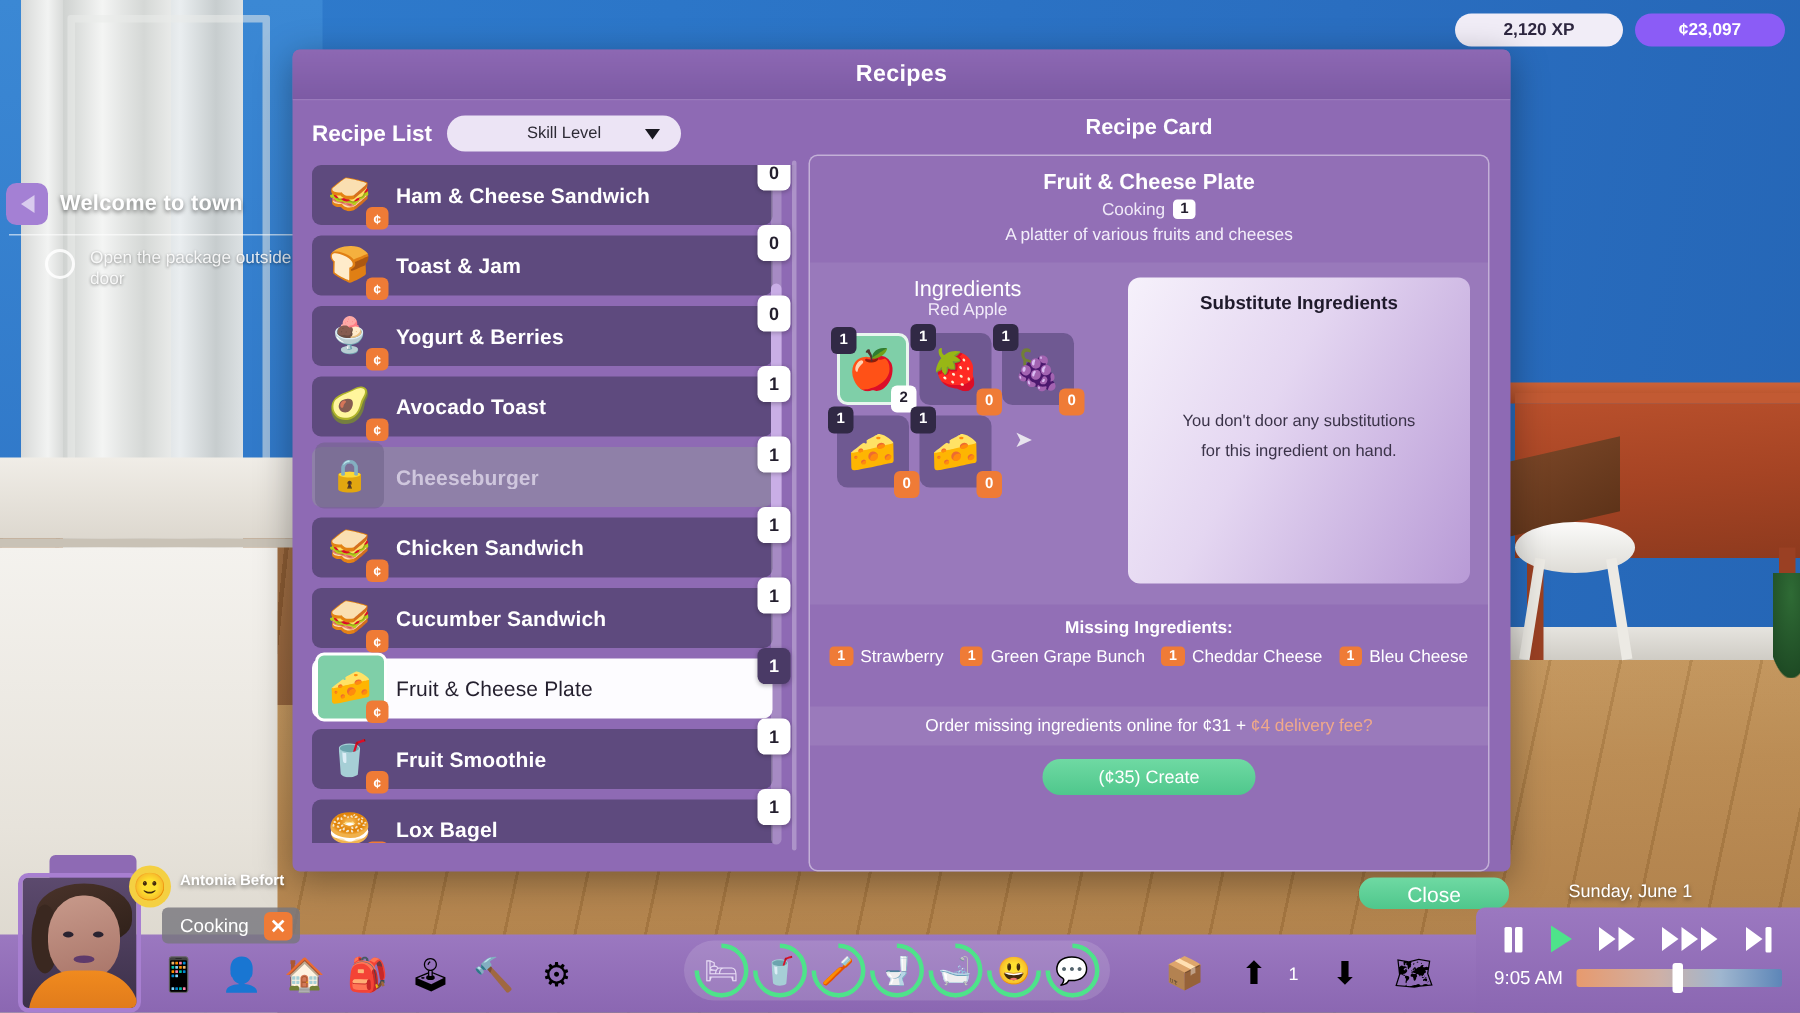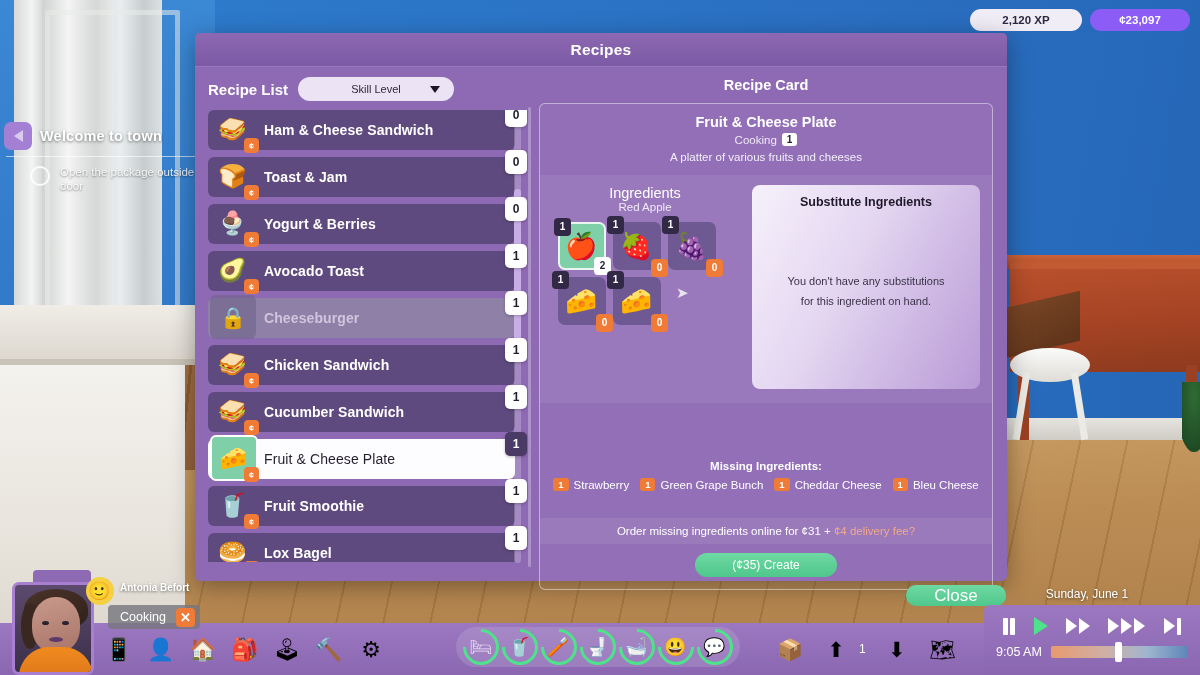--- a/index.html
+++ b/index.html
@@ -248,21 +248,21 @@
     background: linear-gradient(118deg, #f6f1fb 0%, #e4d6f1 42%, #b89ad6 100%);
     display: flex; flex-direction: column; align-items: center;
   }
   .subs-title { color: #1f1a2b; font-size: 12.5px; font-weight: bold; }
   .subs-msg {
     margin-top: 62px; text-align: center; color: #3b3349;
     font-size: 11px; line-height: 20px;
   }
 
   .card-bottom { padding: 10px 0 0; }
-  .missing-title { text-align: center; color: #fff; font-size: 11.5px; font-weight: bold; margin-top: 47px; }
+  .missing-title { text-align: center; color: #fff; font-size: 11.5px; font-weight: bold; }
   .missing-list {
     display: flex; align-items: center; justify-content: center; gap: 11px;
     margin-top: 6px; flex-wrap: wrap;
   }
   .missing-item { display: flex; align-items: center; gap: 5px; color: #fff; font-size: 11.5px; }
   .missing-qty {
     background: #ef7b36; color: #fff; font-size: 9.5px; font-weight: bold;
     border-radius: 3px; padding: 1px 5px; min-width: 15px; text-align: center;
   }
   .order-bar {
@@ -275,21 +275,21 @@
     display: inline-flex; align-items: center; justify-content: center;
     width: 142px; height: 24px; border-radius: 12px;
     background: linear-gradient(180deg, #6fd9a3 0%, #4fc78c 100%);
     color: #fff; font-size: 12px; border: none; cursor: pointer;
   }
 
   
   #close-btn {
     position: absolute; left: 906px; top: 585px; width: 100px; height: 21px;
     border-radius: 10px; background: linear-gradient(180deg, #6fd9a3 0%, #4fc78c 100%);
-    color: #fff; font-size: 17px; border: none; cursor: pointer;
+    color: #fff; font-size: 14px; border: none; cursor: pointer;
   }
 
   
   #char-hud { position: absolute; left: 0; bottom: 0; width: 340px; height: 105px; }
   .char-tab {
     position: absolute; left: 33px; top: 0; width: 58px; height: 16px;
     background: #8e6ab4; border-radius: 4px 4px 0 0;
   }
   .portrait {
     position: absolute; left: 12px; top: 12px; width: 82px; height: 93px;
@@ -566,21 +566,21 @@
                   <span class="req-badge">1</span>
                   <span class="glyph">🧀</span>
                   <span class="have-badge">0</span>
                 </div>
               </div>
           </div>
 
           <div class="subs-panel">
             <div class="subs-title">Substitute Ingredients</div>
             <div class="subs-msg">
-              <div>You don't have any substitutions</div>
+              <div>You don't door any substitutions</div>
               <div>for this ingredient on hand.</div>
             </div>
           </div>
         </div>
 
         <div class="card-bottom">
           <div class="missing-title">Missing Ingredients:</div>
           <div class="missing-list" id="missing-list">
               <div class="missing-item">
                 <span class="missing-qty">1</span>

